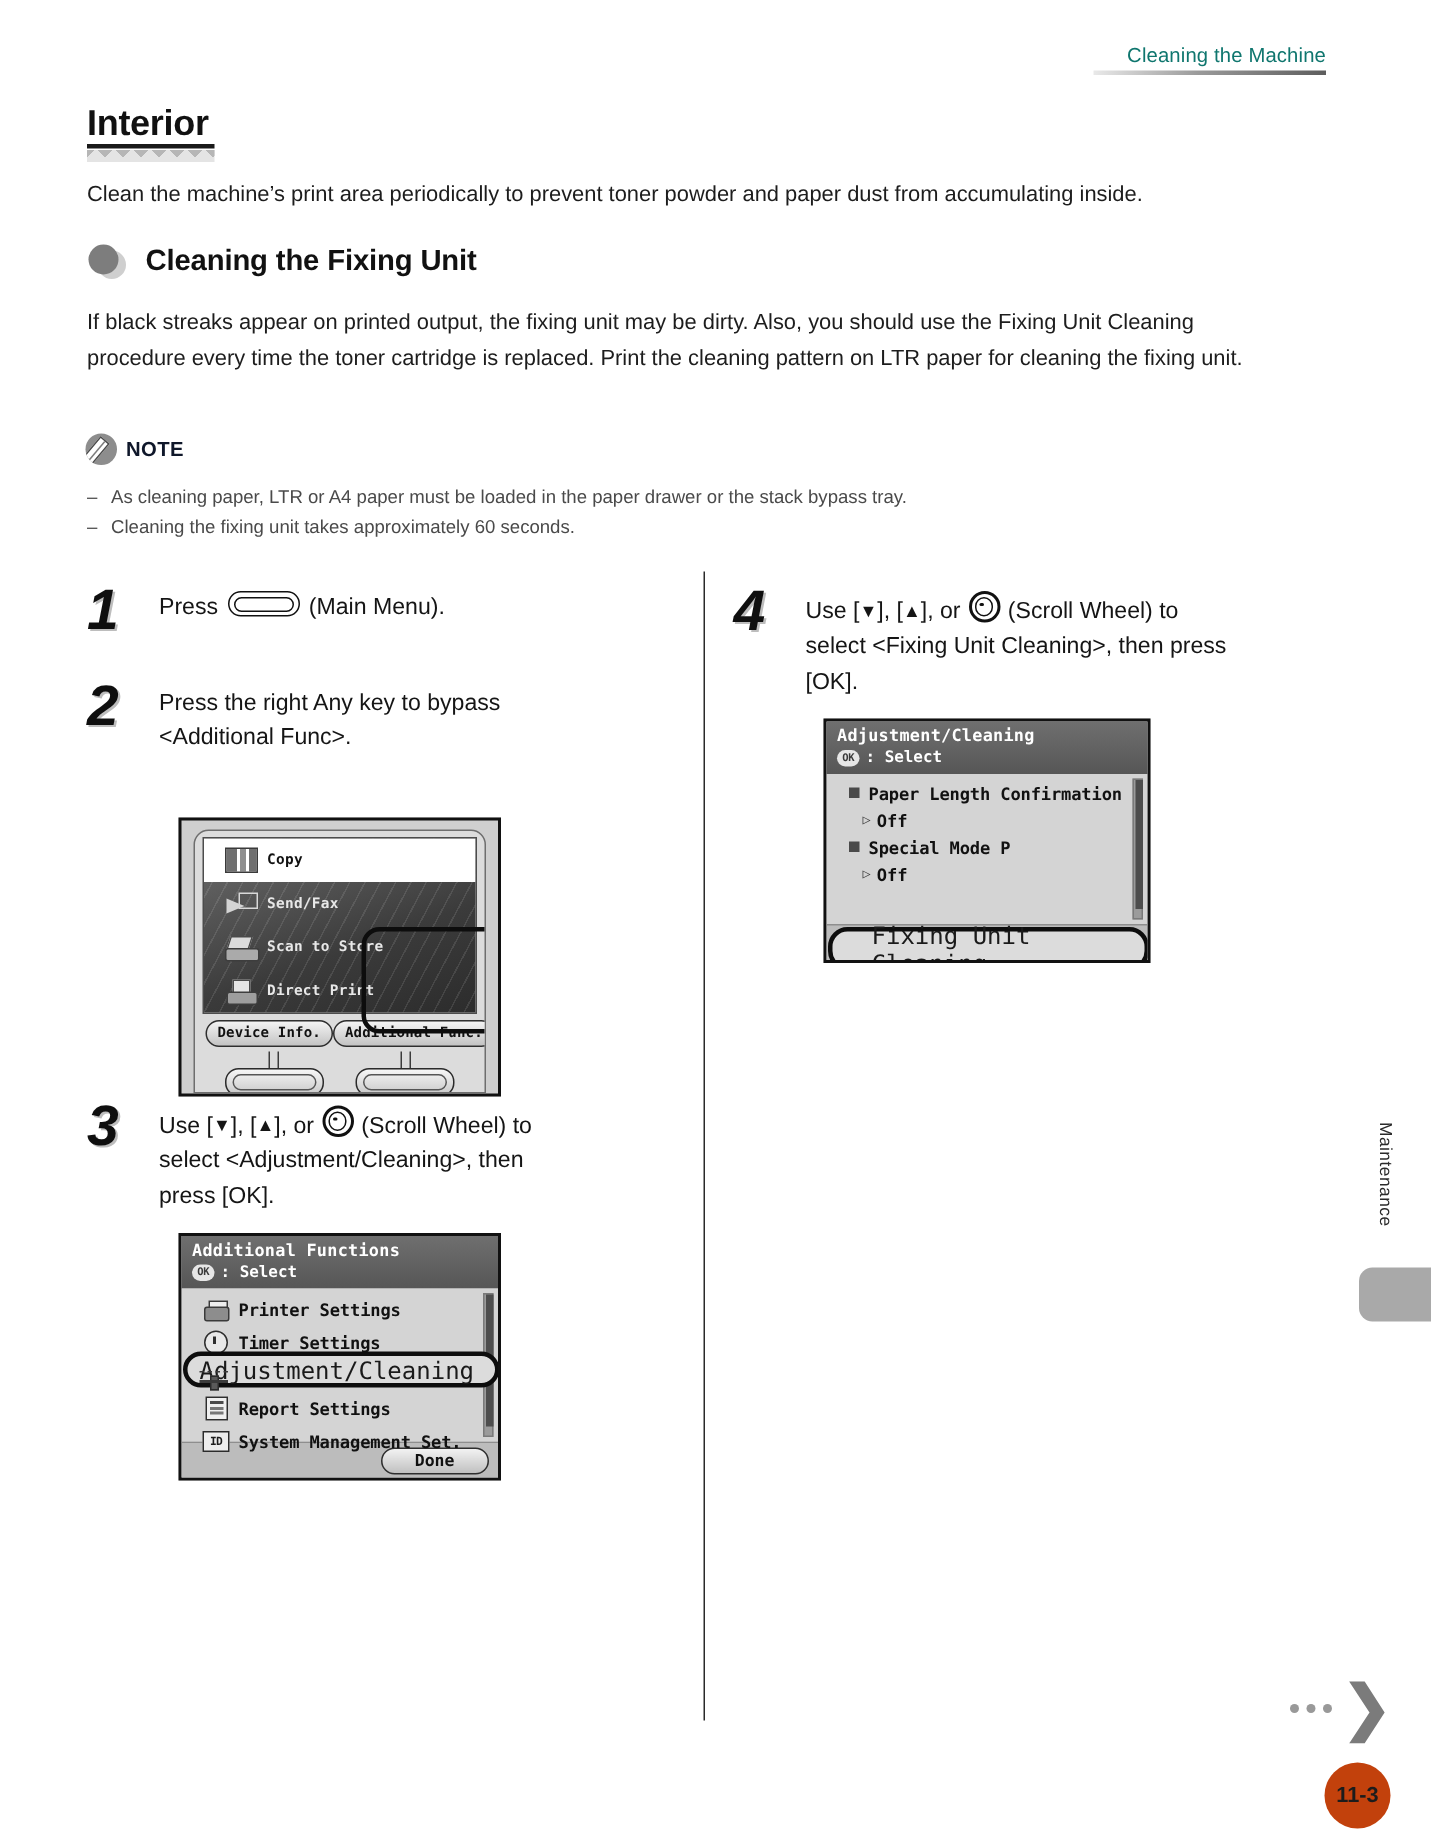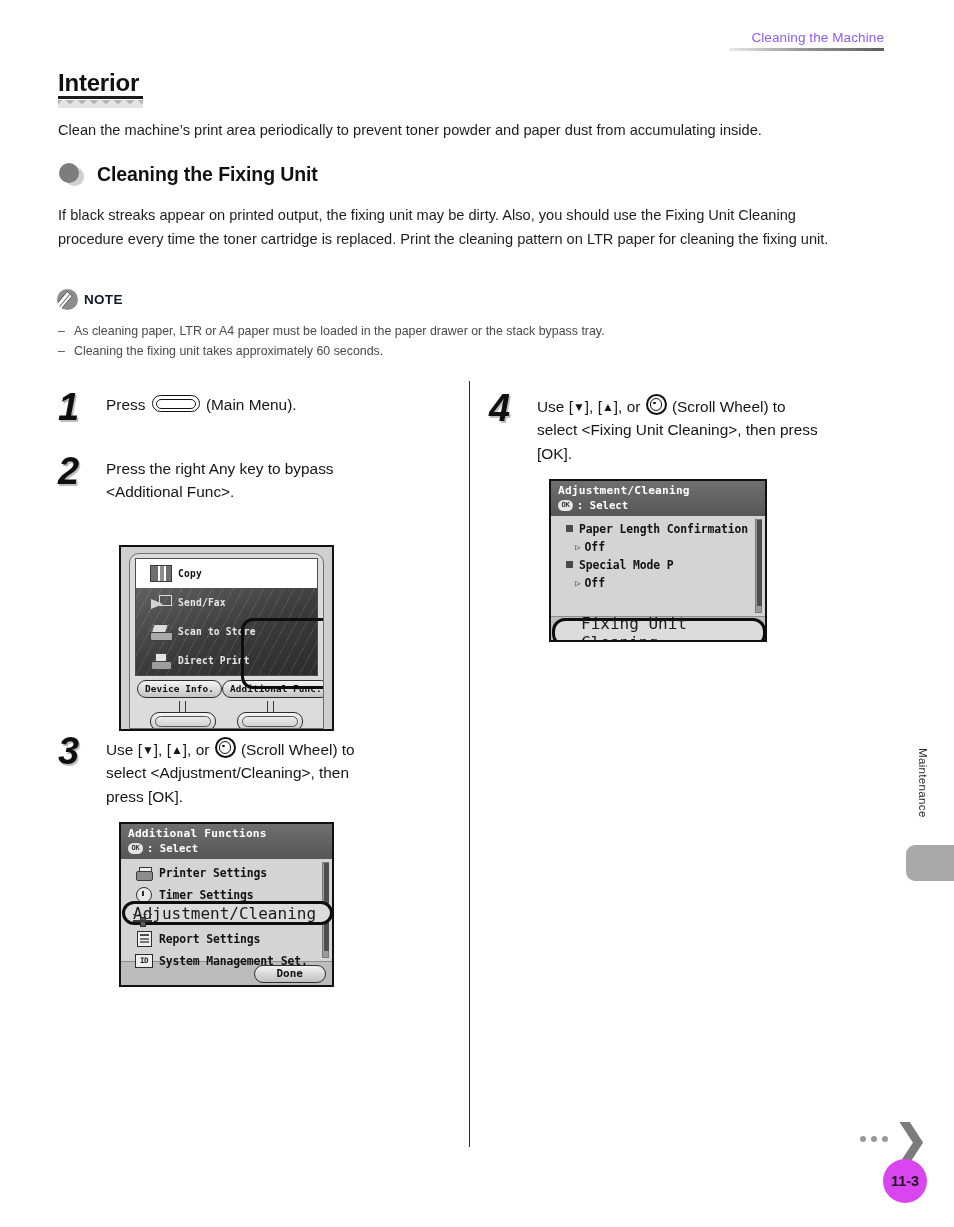--- a/index.html
+++ b/index.html
@@ -19,21 +19,21 @@
   
   .run-head {
     position: absolute;
     top: 28px;
     right: 70px;
     text-align: right;
     width: 420px;
   }
   .run-head-text {
     font-size: 13.5px;
-    color: #8b5cf6;
+    color: #0f766e;
     letter-spacing: 0.1px;
     padding-bottom: 3px;
     display: inline-block;
   }
   .run-head-rule {
     height: 3px;
     width: 155px;
     margin-left: auto;
     background: linear-gradient(to right, #e9e9e9, #9a9a9a 45%, #5d5d5d);
   }
@@ -559,25 +559,25 @@
     right: 26px;
     bottom: 76px;
     display: flex;
     align-items: center;
   }
   .fa-dot { width: 6px; height: 6px; border-radius: 50%; background: #999; margin-right: 5px; }
   .fa-chev { font-size: 40px; color: #7b7b7b; line-height: 0.6; font-weight: bold; margin-left: 1px; }
   .page-badge {
     position: absolute;
     right: 27px;
-    bottom: 24px;
+    bottom: 8px;
     width: 44px;
     height: 44px;
     border-radius: 50%;
-    background: #d946ef;
+    background: #c2410c;
     color: #1c1c1c;
     font-size: 14.5px;
     font-weight: bold;
     display: flex;
     align-items: center;
     justify-content: center;
   }
 </style>
 </head>
 <body>

